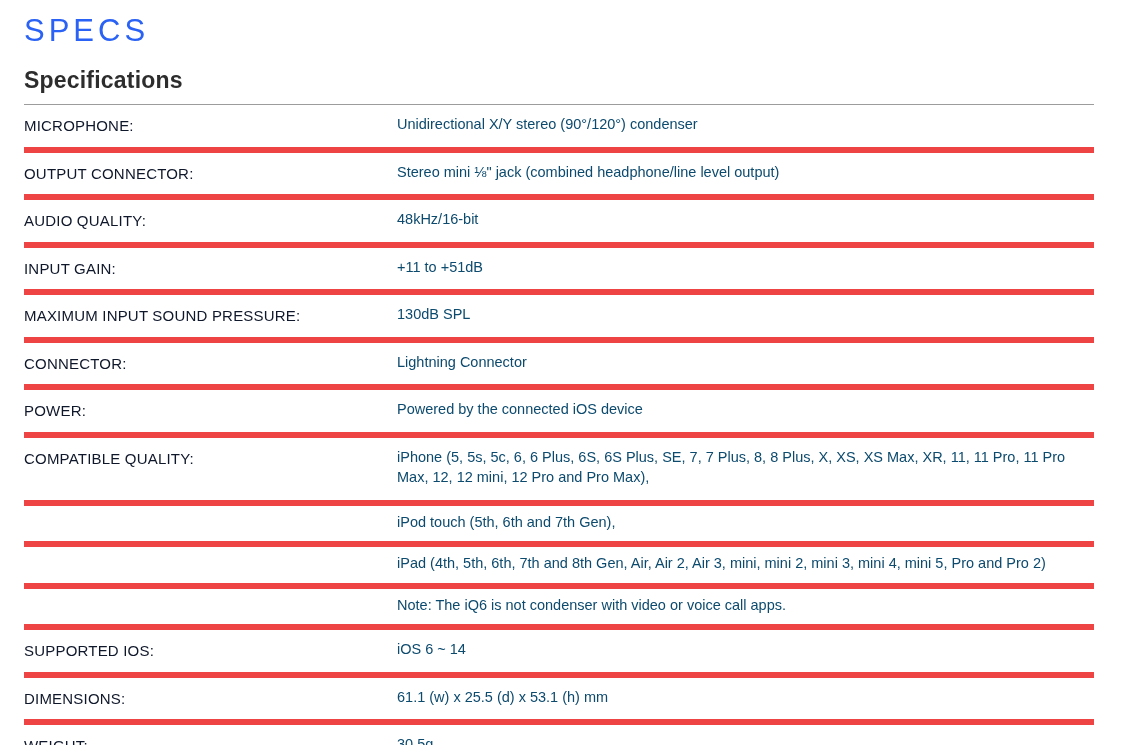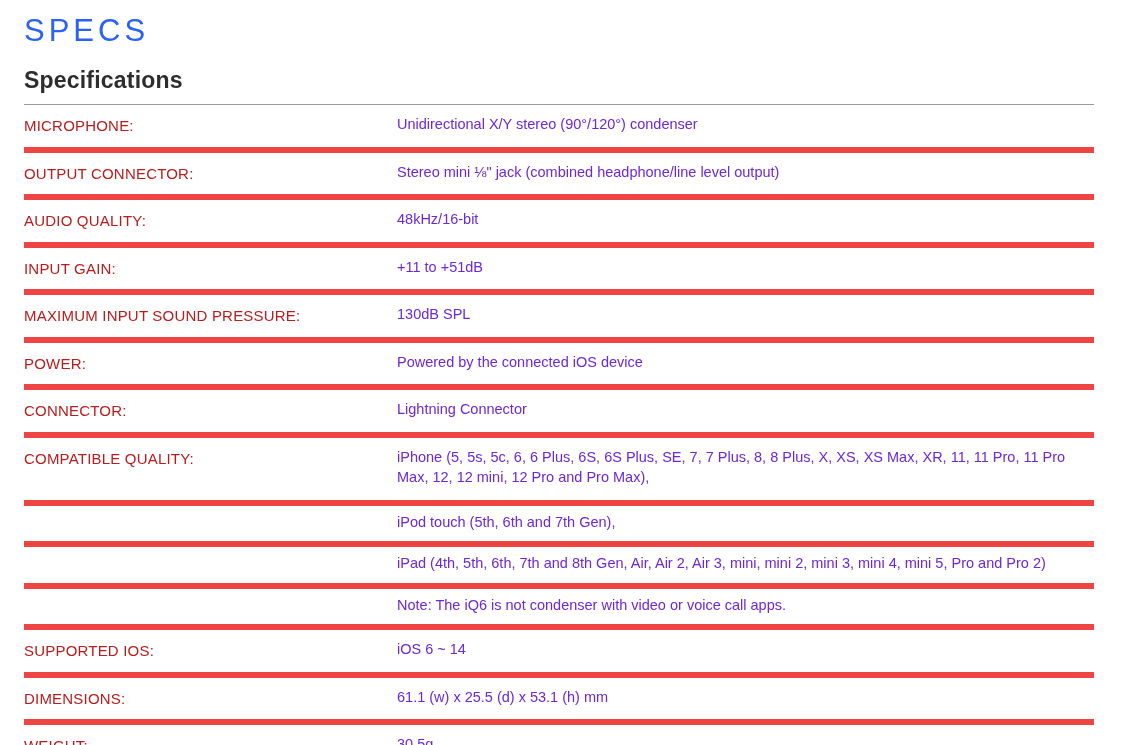--- a/index.html
+++ b/index.html
@@ -43,28 +43,28 @@
     border-top: 6px solid #ef4444;
   }
   .row.sub {
     padding: 9px 0;
   }
   .label {
     flex: 0 0 373px;
     width: 373px;
     font-size: 15px;
     line-height: 17px;
-    color: #b91c1c;
+    color: #0f172a;
     letter-spacing: 0.2px;
   }
   .value {
     flex: 1;
     font-size: 14.5px;
     line-height: 20.5px;
-    color: #6d28d9;
+    color: #0c4a6e;
     margin-top: -3px;
   }
 </style>
 </head>
 <body>
 
 <div class="page">
 
   <div class="specs-tab">SPECS</div>
 
@@ -91,27 +91,27 @@
       <div class="label">INPUT GAIN:</div>
       <div class="value">+11 to +51dB</div>
     </div>
 
     <div class="row">
       <div class="label">MAXIMUM INPUT SOUND PRESSURE:</div>
       <div class="value">130dB SPL</div>
     </div>
 
     <div class="row">
-      <div class="label">POWER:</div>
-      <div class="value">Powered by the connected iOS device</div>
+      <div class="label">CONNECTOR:</div>
+      <div class="value">Lightning Connector</div>
     </div>
 
     <div class="row">
-      <div class="label">CONNECTOR:</div>
-      <div class="value">Lightning Connector</div>
+      <div class="label">POWER:</div>
+      <div class="value">Powered by the connected iOS device</div>
     </div>
 
     <div class="row">
       <div class="label">COMPATIBLE QUALITY:</div>
       <div class="value">iPhone (5, 5s, 5c, 6, 6 Plus, 6S, 6S Plus, SE, 7, 7 Plus, 8, 8 Plus, X, XS, XS Max, XR, 11, 11 Pro, 11 Pro Max, 12, 12 mini, 12 Pro and Pro Max),</div>
     </div>
 
     <div class="row sub">
       <div class="label"></div>
       <div class="value">iPod touch (5th, 6th and 7th Gen),</div>

